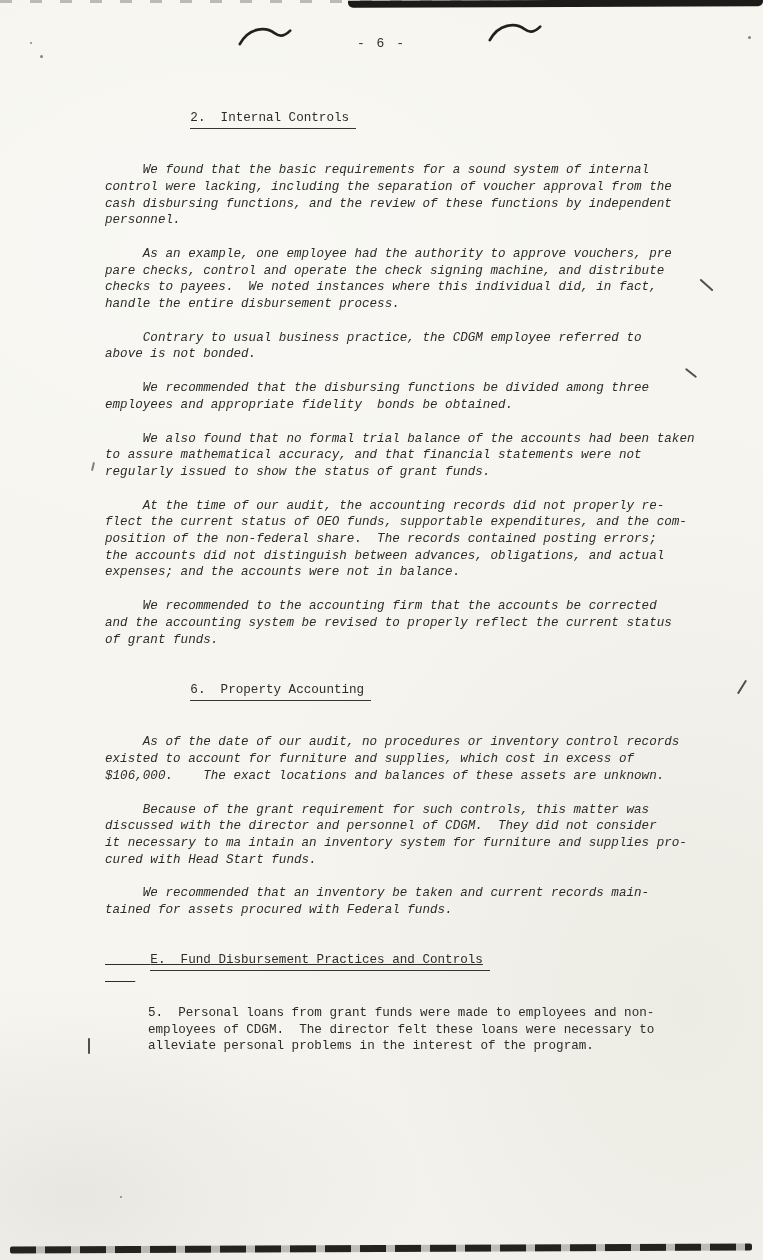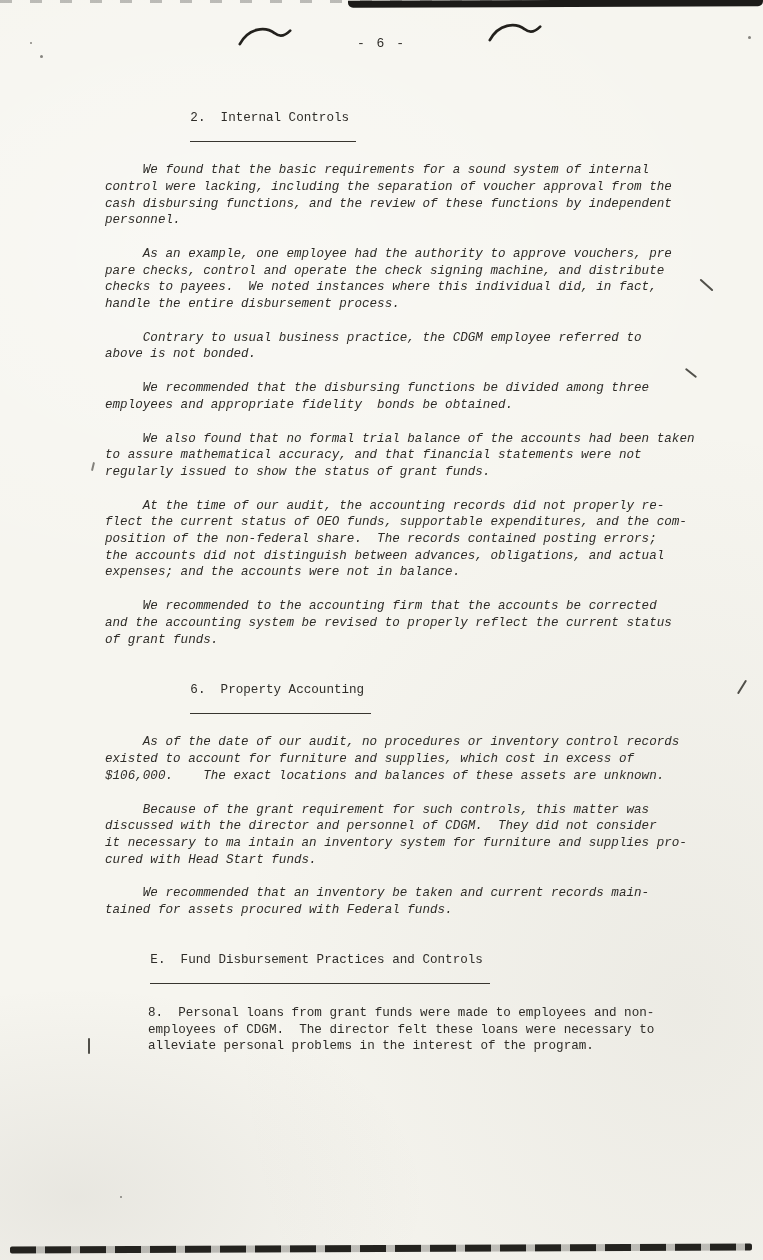--- a/index.html
+++ b/index.html
@@ -22,22 +22,22 @@
   .pageno {
     position:absolute; top:36px; left:0; width:100%;
     text-align:center; font-size:13px; letter-spacing:2px;
   }
   .content {
     position:absolute; left:105px; top:86px; width:600px;
     font-size:12.6px; line-height:16.7px;
   }
   .para { white-space:pre-wrap; margin:0 0 17px 0;font-style:italic; }
   .heading { margin:7px 0 19px 40px; white-space:pre; }
-  .heading.flush { margin-left:0; }
-  .hu { border-bottom:1px solid #38352f; padding:0 7px 16px 0; white-space:pre; }
+  .heading.flush { margin-left:0;text-decoration:underline; }
+  .hu { border-bottom:1px solid #38352f; padding:0 7px 3px 0; white-space:pre; }
   .list-item { white-space:pre-wrap; margin:2px 0 17px 43px; }
 
   
   .edge-top {
     position:absolute; top:0; left:348px; width:415px; height:7px;
     background:#1c1b19; border-radius:0 0 5px 5px;
     transform:rotate(-.2deg);
   }
   .edge-top-dashes {
     position:absolute; top:0; left:0; width:100%; height:3px;
@@ -137,18 +137,18 @@
 it necessary to ma intain an inventory system for furniture and supplies pro-
 cured with Head Start funds.</div>
     <div class="para">     We recommended that an inventory be taken and current records main-
 tained for assets procured with Federal funds.</div>
 
     <div class="heading flush">
       <span class="hu">E.  Fund Disbursement Practices and Controls</span>
     </div>
 
 
-    <div class="list-item">8.  Personal loans from grant funds were made to employees and non-
+    <div class="list-item">5.  Personal loans from grant funds were made to employees and non-
 employees of CDGM.  The director felt these loans were necessary to
 alleviate personal problems in the interest of the program.</div>
 
   </div>
 </div>
 
 </body></html>

